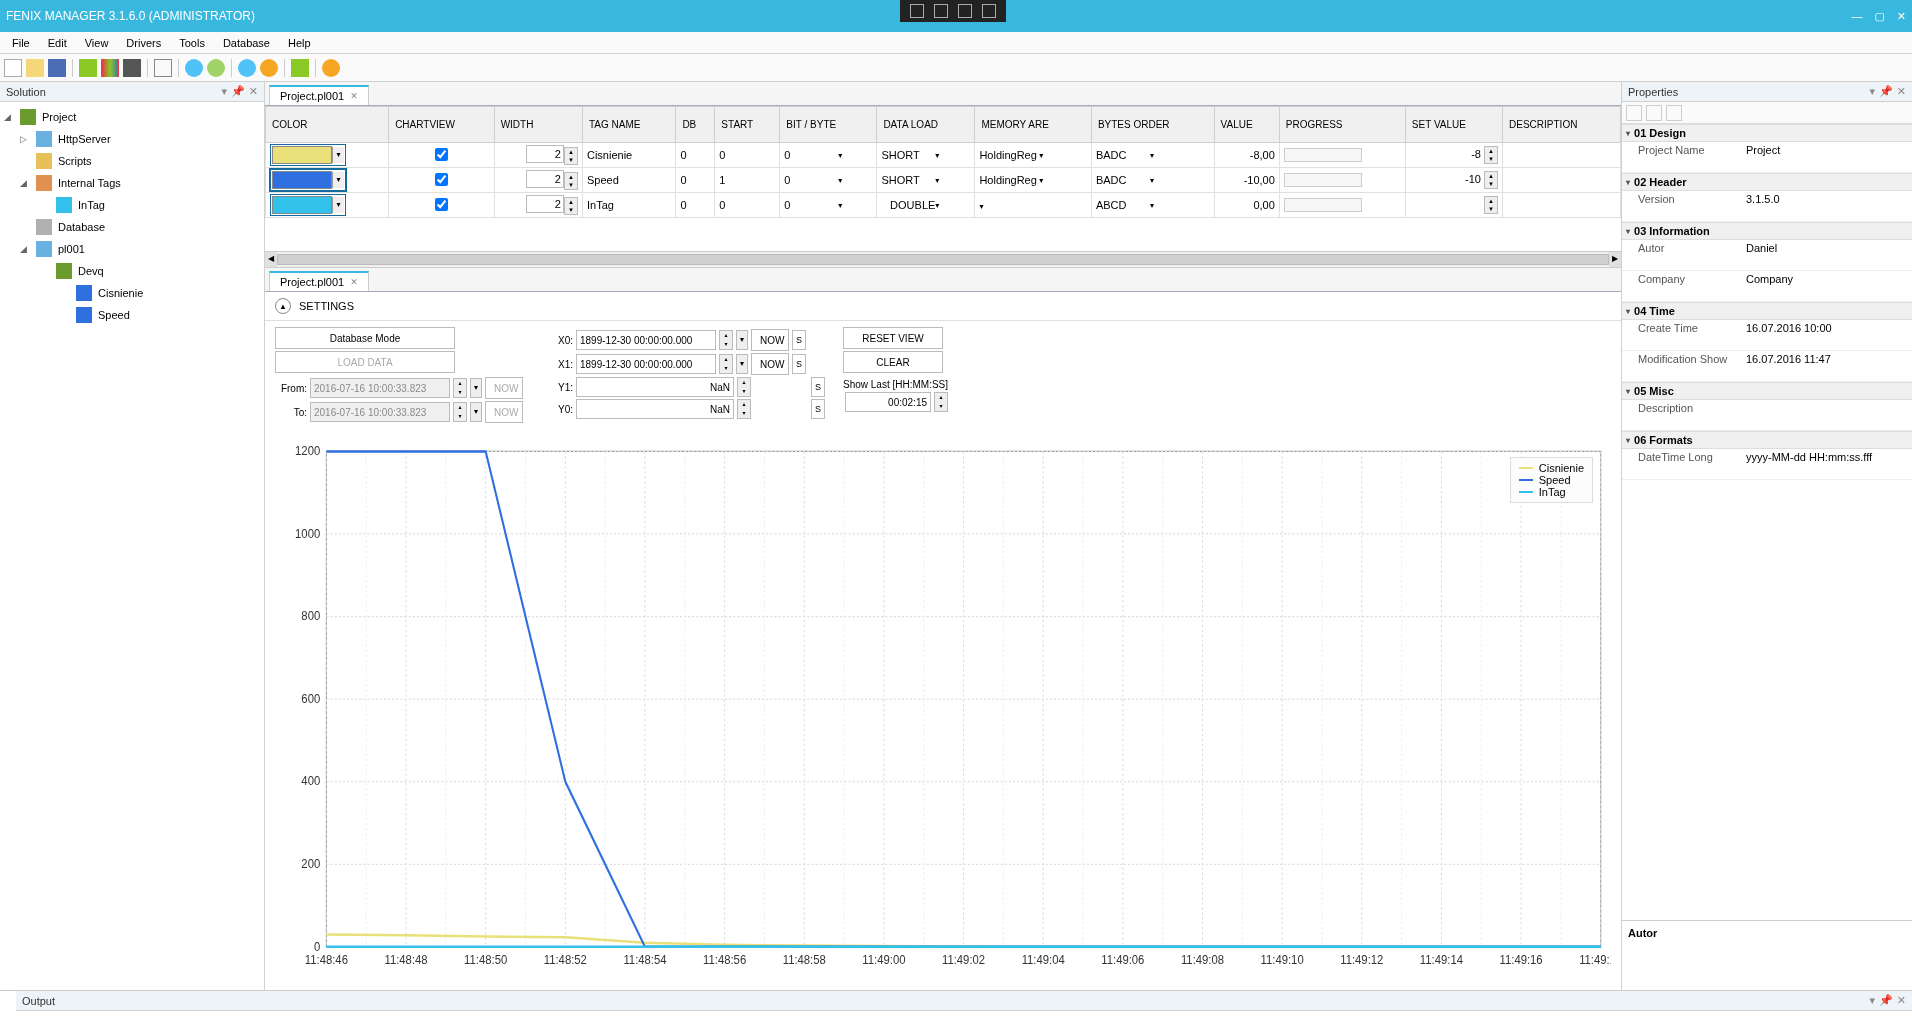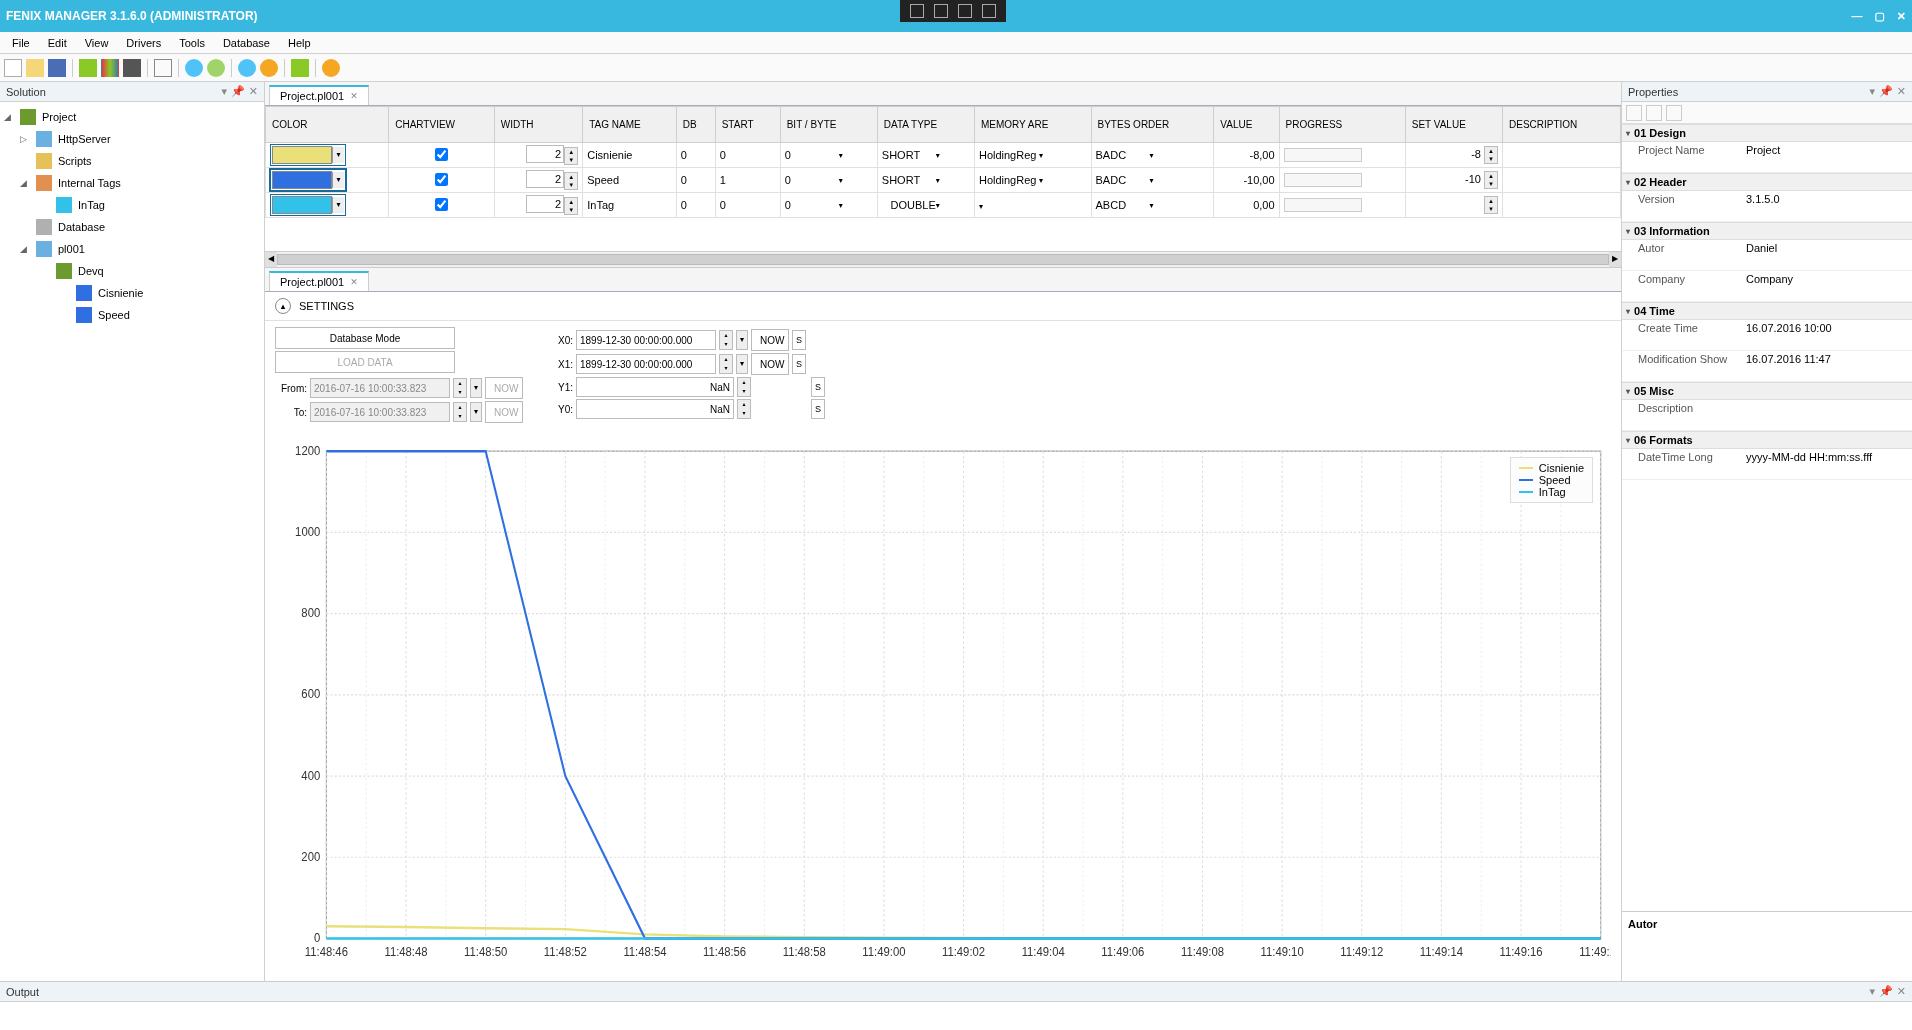--- a/index.html
+++ b/index.html
@@ -1,19 +1,19 @@
 <!DOCTYPE html>
 <html><head>
 <meta charset="utf-8">
 <style>
 * { margin:0; padding:0; box-sizing:border-box; font-family:"Segoe UI",Tahoma,sans-serif; font-size:11px; }
 body { width:1912px; height:1030px; overflow:hidden; background:#fff; display:flex; flex-direction:column; }
 
 
-.titlebar { height:22px; background:#38b8de; color:#fff; display:flex; align-items:center; padding:16px 6px; position:relative;font-weight:bold; }
+.titlebar { height:22px; background:#38b8de; color:#fff; display:flex; align-items:center; padding:16px 6px; position:relative; }
 .titlebar .title { font-size:12px; }
 .titlebar .winbtns { margin-left:auto; display:flex; gap:12px; font-size:13px; }
 .titlebar .overlay { position:absolute; left:900px; top:0; height:22px; background:#222; display:flex; align-items:center; gap:10px; padding:0 10px; color:#ddd; }
 .titlebar .overlay span { width:14px; height:14px; border:1px solid #aaa; }
 
 
 .menubar { height:22px; border-bottom:1px solid #d0d0d0; display:flex; align-items:center; padding:0 4px; gap:2px; background:#fafafa; }
 .menubar span { padding:2px 8px; }
 
 
@@ -93,21 +93,21 @@
 .prop-tools span { width:16px; height:16px; border:1px solid #ccc; }
 .prop-grid { flex:1; overflow:auto; }
 .pgroup { background:#f0f0f0; border:1px solid #ddd; border-left:none; border-right:none; padding:2px 4px; font-weight:bold; display:flex; align-items:center; gap:4px; font-size:11px; }
 .pgroup .ar { font-size:8px; color:#555; }
 .prow { display:flex; border-bottom:1px solid #eee; }
 .prow .k { width:120px; padding:2px 4px 16px 16px; color:#555; font-size:11px; }
 .prow .v { flex:1; padding:2px 4px; font-size:11px; }
 .prop-desc { border-top:1px solid #ccc; padding:6px; height:70px; font-weight:bold; font-size:11px; }
 
 
-.output { height:49px; border-top:1px solid #ccc; display:flex; flex-direction:column; }
+.output { height:40px; border-top:1px solid #ccc; display:flex; flex-direction:column;padding-left:16px; }
 .status { height:18px; background:#38b8de; color:#fff; display:flex; align-items:center; padding:0 6px; font-size:11px; gap:10px; }
 </style>
 </head>
 <body>
 
 <div class="titlebar">
   <span class="title">FENIX MANAGER 3.1.6.0 (ADMINISTRATOR)</span>
   <div class="overlay">
     <span></span>
     <span></span>
@@ -250,21 +250,21 @@
         <table class="dgrid">
           <thead>
               <tr id="ghead">
                 <th>COLOR</th>
                 <th>CHARTVIEW</th>
                 <th>WIDTH</th>
                 <th>TAG NAME</th>
                 <th>DB</th>
                 <th>START</th>
                 <th>BIT / BYTE</th>
-                <th>DATA TYPE</th>
+                <th>DATA LOAD</th>
                 <th>MEMORY ARE</th>
                 <th>BYTES ORDER</th>
                 <th>VALUE</th>
                 <th>PROGRESS</th>
                 <th>SET VALUE</th>
                 <th>DESCRIPTION</th>
               </tr>
             </thead>
           <tbody id="gbody">
               <tr>
@@ -431,20 +431,32 @@
           </div>
         <div class="fld">
             <label>Y0:</label>
             <input class="numfld" style="width: 158px;" value="NaN">
             <div class="lilspin">
               <div>▴</div>
               <div>▾</div>
             </div>
             <span style="width:54px"></span>
             <button class="sbtn">S</button>
+          </div>
+      </div>
+      <div>
+        <button class="btn med">RESET VIEW</button><br>
+        <button class="btn med" style="margin-top:2px">CLEAR</button>
+        <div style="margin-top:6px;font-size:10px;text-align:right">Show Last [HH:MM:SS]</div>
+        <div class="fld" style="justify-content:flex-end">
+            <input class="numfld" style="width: 86px;" value="00:02:15">
+            <div class="lilspin">
+              <div>▴</div>
+              <div>▾</div>
+            </div>
           </div>
       </div>
     </div>
 
     <div class="chart-wrap">
       <svg class="chart" id="chartsvg" viewBox="0 0 1300 440" preserveAspectRatio="none">
           <rect x="50" y="10" width="1240" height="400" fill="#fff" stroke="#999"></rect>
           <line x1="50" y1="410" x2="1290" y2="410" stroke="#ddd" stroke-dasharray="2,2"></line>
           <text x="44" y="413" text-anchor="end" font-size="10" fill="#333">0</text>
           <line x1="50" y1="343.33333333333337" x2="1290" y2="343.33333333333337" stroke="#ddd" stroke-dasharray="2,2"></line>

